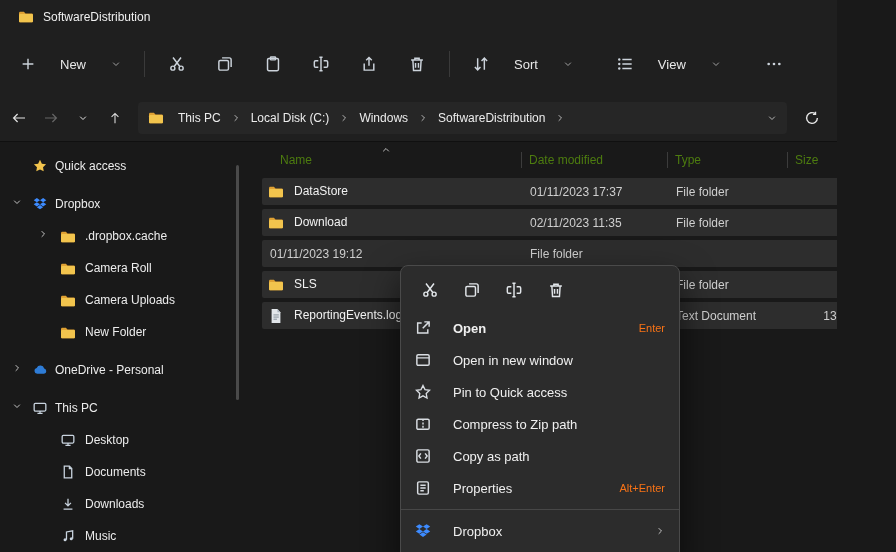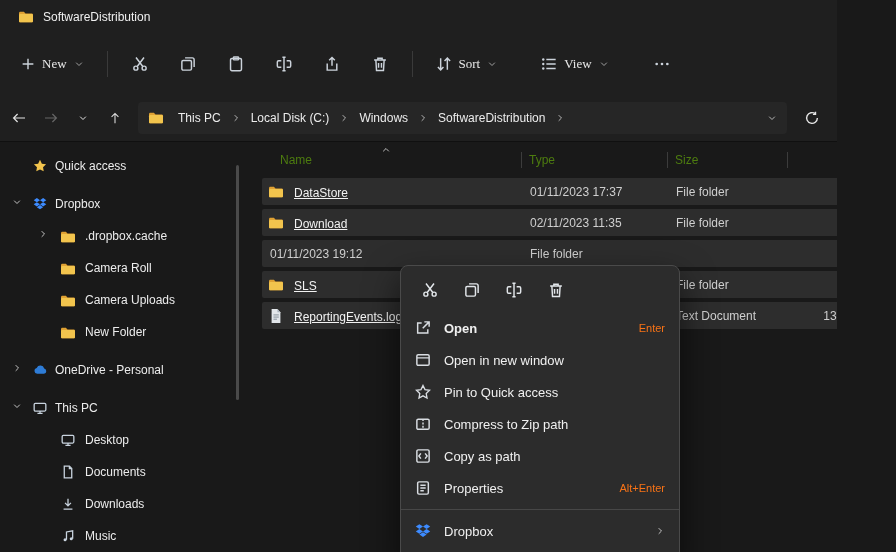--- a/index.html
+++ b/index.html
@@ -11,22 +11,22 @@
   }
   .window { position:relative; width:837px; height:552px; background:#191919; overflow:hidden; }
 
   
   .titlebar { height:34px; background:#1f1f1f; display:flex; align-items:center; padding-left:8px; }
   .tab { display:flex; align-items:center; gap:9px; padding:6px 16px 6px 10px; border-radius:6px 6px 0 0; }
   .tab-title { font-size:12px; color:#f0f0f0; }
 
   
   .toolbar { height:60px; background:#1f1f1f; display:flex; align-items:center; padding:0 10px; gap:8px; }
-  .tb-btn { display:flex; align-items:center; gap:7px; height:36px; padding:0 11px; background:transparent;
-            border:none; border-radius:4px; color:#e8e8e8; font-size:13px; font-family:Liberation Serif, serif; cursor:default; }
+  .tb-btn { display:flex; align-items:center; gap:25px; height:36px; padding:0 11px; background:transparent;
+            border:none; border-radius:4px; color:#e8e8e8; font-size:13px; font-family:Liberation Sans, sans-serif; cursor:default; }
   .tb-icon-btn { width:40px; padding:0; justify-content:center; }
   .tb-sep { width:1px; height:26px; background:#3a3a3a; margin:0 4px; }
   .icw { color:#ccd3db; }
   .dim { color:#9f9f9f; }
   .ml14 { margin-left:14px; }
 
   svg.ic10 { width:10px; height:10px; display:block; }
   svg.ic12 { width:12px; height:12px; display:block; }
   svg.ic14 { width:14px; height:14px; display:block; }
   svg.ic16 { width:16px; height:16px; display:block; }
@@ -63,32 +63,32 @@
           font-size:12px; color:#4d7c0f; }
   .colh { position:relative; padding-left:7px; height:100%; display:flex; align-items:center; }
   .colh.name { padding-left:30px; }
   .colh::after { content:""; position:absolute; right:0; top:9px; width:1px; height:16px; background:#3c3c3c; }
   .sortcaret { position:absolute; top:2px; left:50%; transform:translateX(-50%); color:#bdbdbd; }
 
   .rows { padding:2px 0 0 12px; }
   .row { width:600px; height:27px; margin-bottom:4px; background:#2d2d2d; border-radius:2px;
          display:grid; grid-template-columns:260px 146px 120px 74px; align-items:center; font-size:12px; }
   .cell { overflow:hidden; white-space:nowrap; }
-  .cell.name { display:flex; align-items:flex-end; gap:10px; padding-left:6px; color:#f2f2f2;text-decoration:underline; }
+  .cell.name { display:flex; align-items:flex-start; gap:10px; padding-left:6px; color:#f2f2f2; }
   .cell.date, .cell.type { color:#cfcfcf; padding-left:8px; }
   .cell.size { color:#cfcfcf; text-align:right; padding-right:6px; }
 
   
   .context-menu { position:absolute; left:400px; top:265px; width:280px; height:300px; z-index:10;
                   background:#2c2c2c; border:1px solid #4a4a4a; border-radius:8px;
                   box-shadow:0 14px 34px rgba(0,0,0,.6); padding-top:4px; overflow:hidden; }
   .menu-iconrow { display:flex; padding:5px 10px 7px; gap:4px; }
   .mi-btn { width:38px; height:30px; display:flex; align-items:center; justify-content:center;
             background:transparent; border:none; border-radius:4px; color:#e2e6ea; }
-  .menu-item { height:32px; display:flex; align-items:center; gap:12px; padding:0 14px; font-size:13px;
+  .menu-item { height:32px; display:flex; align-items:center; gap:21px; padding:0 14px; font-size:13px;
                color:#f0f0f0; border-radius:4px; }
   .menu-item .m-ico { width:17px; display:flex; color:#d9dde2; flex:0 0 auto; }
   .menu-item .m-lbl { flex:1; white-space:nowrap; }
   .menu-item .m-short { font-size:11px; color:#f97316; }
   .menu-item.default .m-lbl { font-weight:bold; }
   .m-sub { color:#c3c3c3; }
   .menu-sep { height:1px; background:#474747; margin:5px 0; }
 </style>
 </head>
 <body>
@@ -484,20 +484,23 @@
     </aside>
 
     <section class="main">
       <div class="cols">
         <div class="colh name">
           <span>Name</span>
           <svg class="ic10 sortcaret">
               <use href="#sym-chev-up"></use>
             </svg>
         </div>
+        <div class="colh">
+            <span>Date modified</span>
+          </div>
         <div class="colh">
             <span>Type</span>
           </div>
         <div class="colh">
             <span>Size</span>
           </div>
       </div>
       <div class="rows">
         <div class="row">
           <div class="cell name">

